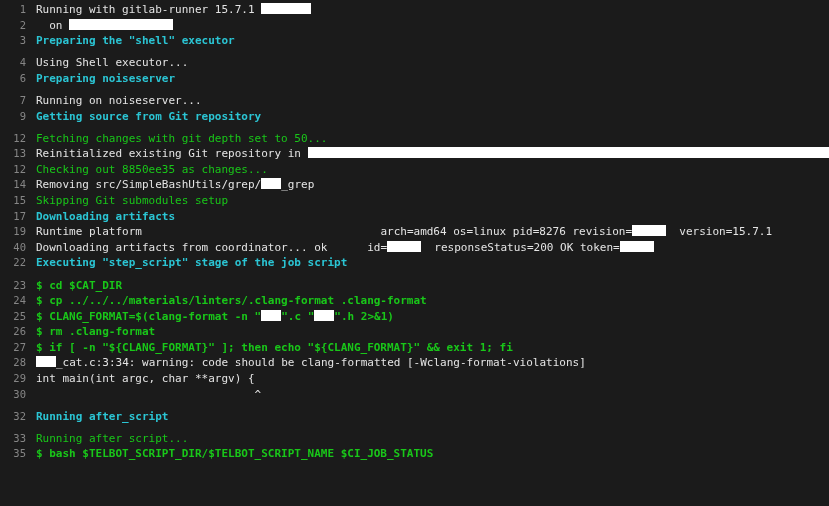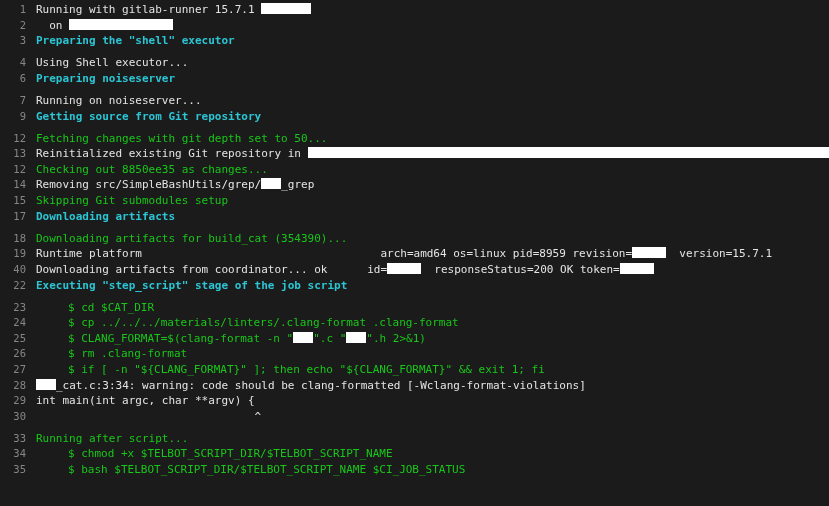--- a/index.html
+++ b/index.html
@@ -51,21 +51,21 @@
     padding-left: 10px;
     line-height: 15.6px;
     white-space: pre;
     overflow: hidden;
   }
 
   
   .c-plain   { color: #e4e4e4; }
   .c-section { color: #2bc5d4; font-weight: bold; }
   .c-green   { color: #19c719; font-weight: normal; }
-  .c-cmd     { color: #19c719; font-weight: normal; margin-left: 32px; }
+  .c-cmd     { color: #19c719; font-weight: bold; }
   .c-warn    { color: #e4e4e4; }
 
   
   .redact {
     display: inline-block;
     background: #ffffff;
     height: 11px;
     vertical-align: -1px;
     border-radius: 0;
   }
@@ -85,28 +85,27 @@
     <div class="row gap"><span class="ln">4</span><span class="content c-plain"><span>Using Shell executor...</span></span></div>
     <div class="row"><span class="ln">6</span><span class="content c-section"><span>Preparing noiseserver</span></span></div>
     <div class="row gap"><span class="ln">7</span><span class="content c-plain"><span>Running on noiseserver...</span></span></div>
     <div class="row"><span class="ln">9</span><span class="content c-section"><span>Getting source from Git repository</span></span></div>
     <div class="row gap"><span class="ln">12</span><span class="content c-green"><span>Fetching changes with git depth set to 50...</span></span></div>
     <div class="row"><span class="ln">13</span><span class="content c-plain"><span>Reinitialized existing Git repository in </span><span class="redact r-fill"></span></span></div>
     <div class="row"><span class="ln">12</span><span class="content c-green"><span>Checking out 8850ee35 as changes...</span></span></div>
     <div class="row"><span class="ln">14</span><span class="content c-plain"><span>Removing src/SimpleBashUtils/grep/</span><span class="redact r-xs"></span><span>_grep</span></span></div>
     <div class="row"><span class="ln">15</span><span class="content c-green"><span>Skipping Git submodules setup</span></span></div>
     <div class="row"><span class="ln">17</span><span class="content c-section"><span>Downloading artifacts</span></span></div>
-    <div class="row gap"><span class="ln">18</span><span class="content c-green"><span>Downloading artifacts for build_cat (354390)...</span></span></div>
-    <div class="row"><span class="ln">19</span><span class="content c-plain"><span>Runtime platform</span><span>                                    </span><span>arch=amd64 os=linux pid=8959 revision=</span><span class="redact r-sm"></span><span>  version=15.7.1</span></span></div>
+    <div class="row"><span class="ln">19</span><span class="content c-plain"><span>Runtime platform</span><span>                                    </span><span>arch=amd64 os=linux pid=8276 revision=</span><span class="redact r-sm"></span><span>  version=15.7.1</span></span></div>
     <div class="row"><span class="ln">40</span><span class="content c-plain"><span>Downloading artifacts from coordinator... ok</span><span>      </span><span>id=</span><span class="redact r-sm"></span><span>  responseStatus=200 OK token=</span><span class="redact r-sm"></span></span></div>
     <div class="row"><span class="ln">22</span><span class="content c-section"><span>Executing "step_script" stage of the job script</span></span></div>
     <div class="row gap"><span class="ln">23</span><span class="content c-cmd"><span>$ cd $CAT_DIR</span></span></div>
     <div class="row"><span class="ln">24</span><span class="content c-cmd"><span>$ cp ../../../materials/linters/.clang-format .clang-format</span></span></div>
     <div class="row"><span class="ln">25</span><span class="content c-cmd"><span>$ CLANG_FORMAT=$(clang-format -n "</span><span class="redact r-xs"></span><span>".c "</span><span class="redact r-xs"></span><span>".h 2&gt;&amp;1)</span></span></div>
     <div class="row"><span class="ln">26</span><span class="content c-cmd"><span>$ rm .clang-format</span></span></div>
     <div class="row"><span class="ln">27</span><span class="content c-cmd"><span>$ if [ -n "${CLANG_FORMAT}" ]; then echo "${CLANG_FORMAT}" &amp;&amp; exit 1; fi</span></span></div>
     <div class="row"><span class="ln">28</span><span class="content c-warn"><span class="redact r-xs"></span><span>_cat.c:3:34: warning: code should be clang-formatted [-Wclang-format-violations]</span></span></div>
     <div class="row"><span class="ln">29</span><span class="content c-warn"><span>int main(int argc, char **argv) {</span></span></div>
     <div class="row"><span class="ln">30</span><span class="content c-warn"><span>                                 ^</span></span></div>
+    <div class="row gap"><span class="ln">32</span><span class="content c-section"><span>Running after_script</span></span></div>
     <div class="row gap"><span class="ln">33</span><span class="content c-green"><span>Running after script...</span></span></div>
-    <div class="row"><span class="ln">34</span><span class="content c-cmd"><span>$ chmod +x $TELBOT_SCRIPT_DIR/$TELBOT_SCRIPT_NAME</span></span></div>
     <div class="row"><span class="ln">35</span><span class="content c-cmd"><span>$ bash $TELBOT_SCRIPT_DIR/$TELBOT_SCRIPT_NAME $CI_JOB_STATUS</span></span></div>
   </div>
 
 </body></html>

